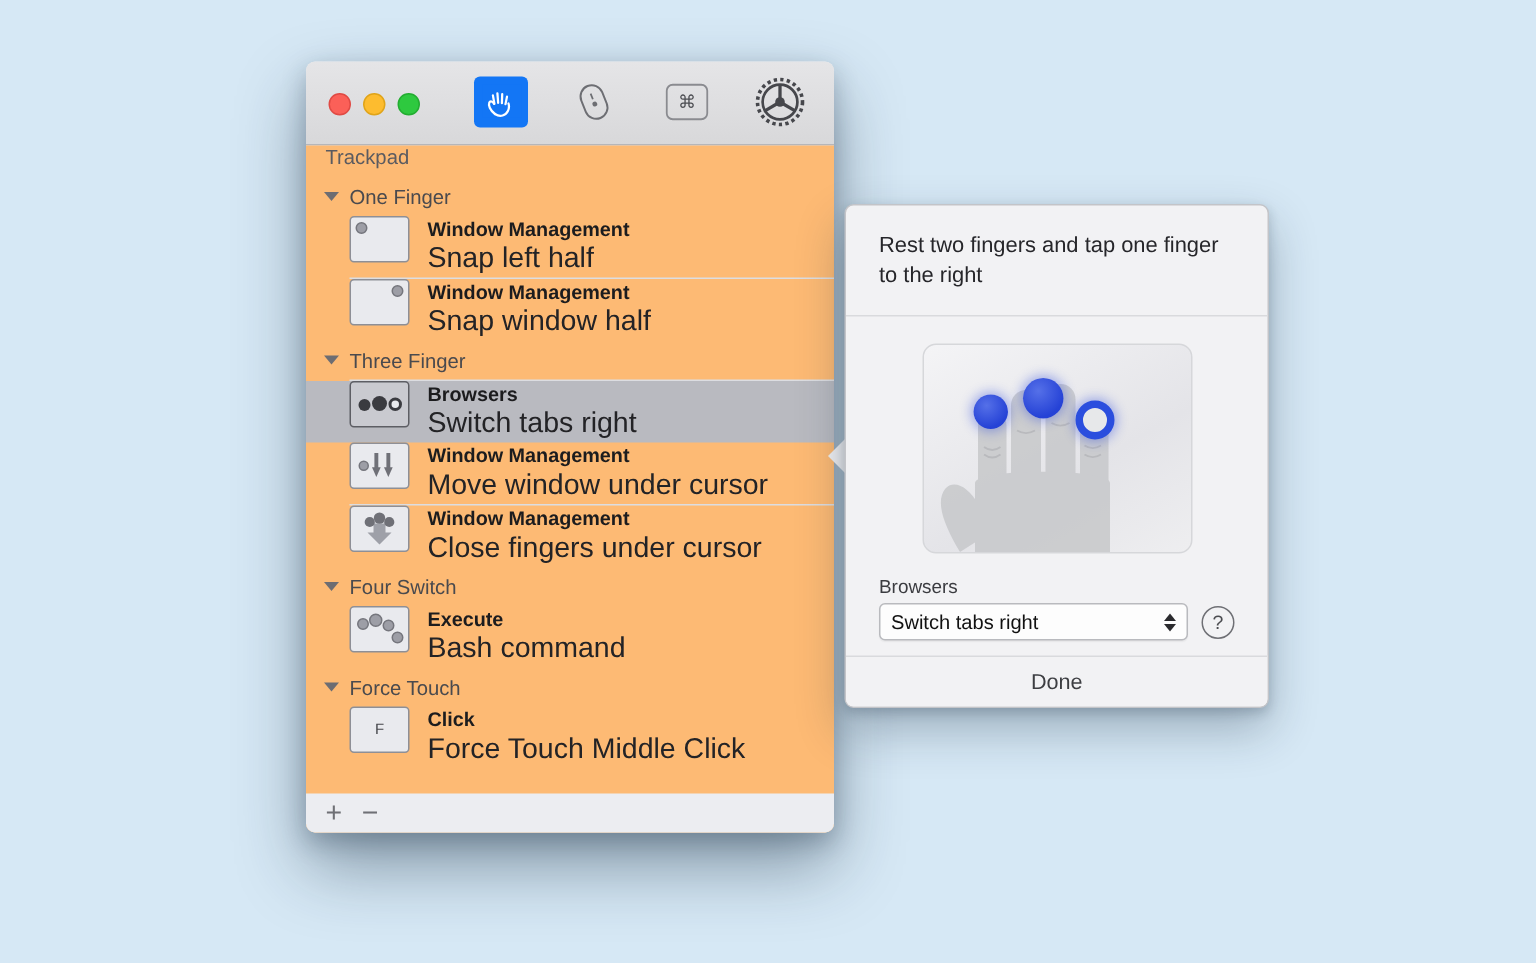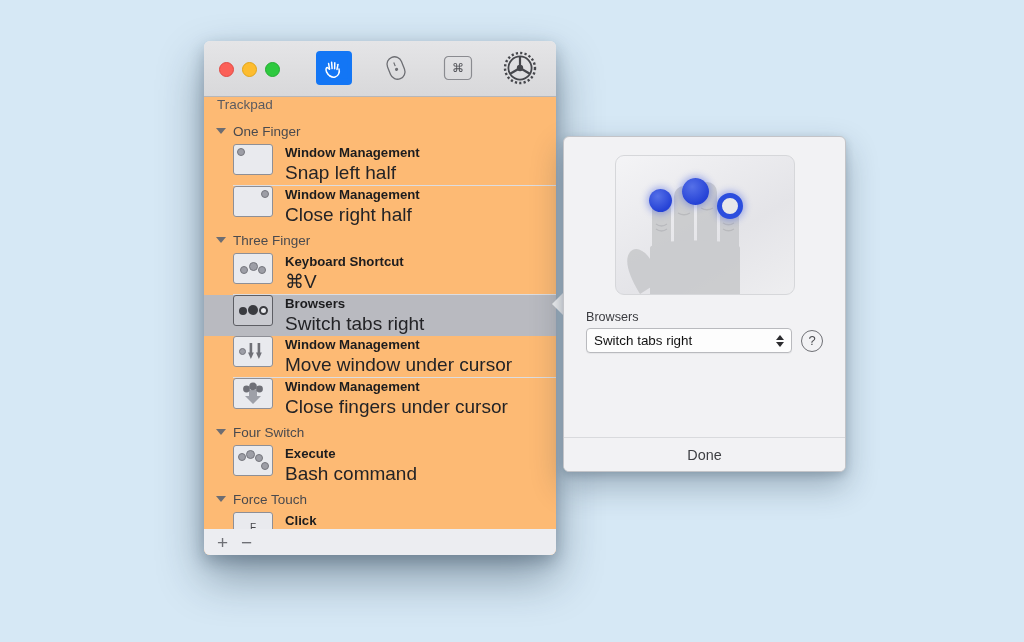--- a/index.html
+++ b/index.html
@@ -204,40 +204,29 @@
       </div>
     </div>
     <div class="row-sep"></div>
 
     <div class="row">
       <div class="g-icon">
         <span class="d gray" style="width:8px;height:8px;right:3px;top:3px;"></span>
       </div>
       <div class="row-text">
         <span class="r-title">Window Management</span>
-        <span class="r-sub">Close right half</span>
+        <span class="r-sub">Snap window half</span>
       </div>
     </div>
 
     <div class="sec-head">
       <span class="tri"></span>
       <span>Three Finger</span>
     </div>
 
-    <div class="row">
-      <div class="g-icon">
-        <span class="d gray" style="width:8px;height:8px;left:6px;top:12px;"></span>
-        <span class="d gray" style="width:9px;height:9px;left:14.5px;top:8px;"></span>
-        <span class="d gray" style="width:8px;height:8px;left:24px;top:12px;"></span>
-      </div>
-      <div class="row-text">
-        <span class="r-title">Keyboard Shortcut</span>
-        <span class="r-sub">⌘V</span>
-      </div>
-    </div>
     <div class="row-sep"></div>
 
     <div class="row selected">
       <div class="g-icon">
         <span class="d dark" style="width:8px;height:8px;left:5px;top:11px;"></span>
         <span class="d dark" style="width:10px;height:10px;left:14px;top:9px;"></span>
         <span class="d ring" style="width:9px;height:9px;left:25px;top:10px;"></span>
       </div>
       <div class="row-text">
         <span class="r-title">Browsers</span>
@@ -316,20 +305,21 @@
       <span class="fbtn">+</span>
       <span class="fbtn">−</span>
     </div>
   </div>
 </div>
 
 <div id="pop-arrow"></div>
 
 <div id="popover">
 
+  <div id="pop-head">Rest two fingers and tap one finger to the right</div>
 
   <div id="pop-body">
     <div id="trackpad-ill">
       <svg class="hand" viewBox="0 0 178 138">
         <g fill="#c9cacd" opacity="0.92">
           <path d="M24 138 C12 118 8 104 14 96 C20 89 30 95 36 106 L46 124 Z"></path>
           <rect x="36" y="44" width="19" height="96" rx="9.5"></rect>
           <rect x="58" y="30" width="20" height="110" rx="10"></rect>
           <rect x="81" y="26" width="20" height="114" rx="10"></rect>
           <rect x="104" y="40" width="19" height="100" rx="9.5"></rect>

